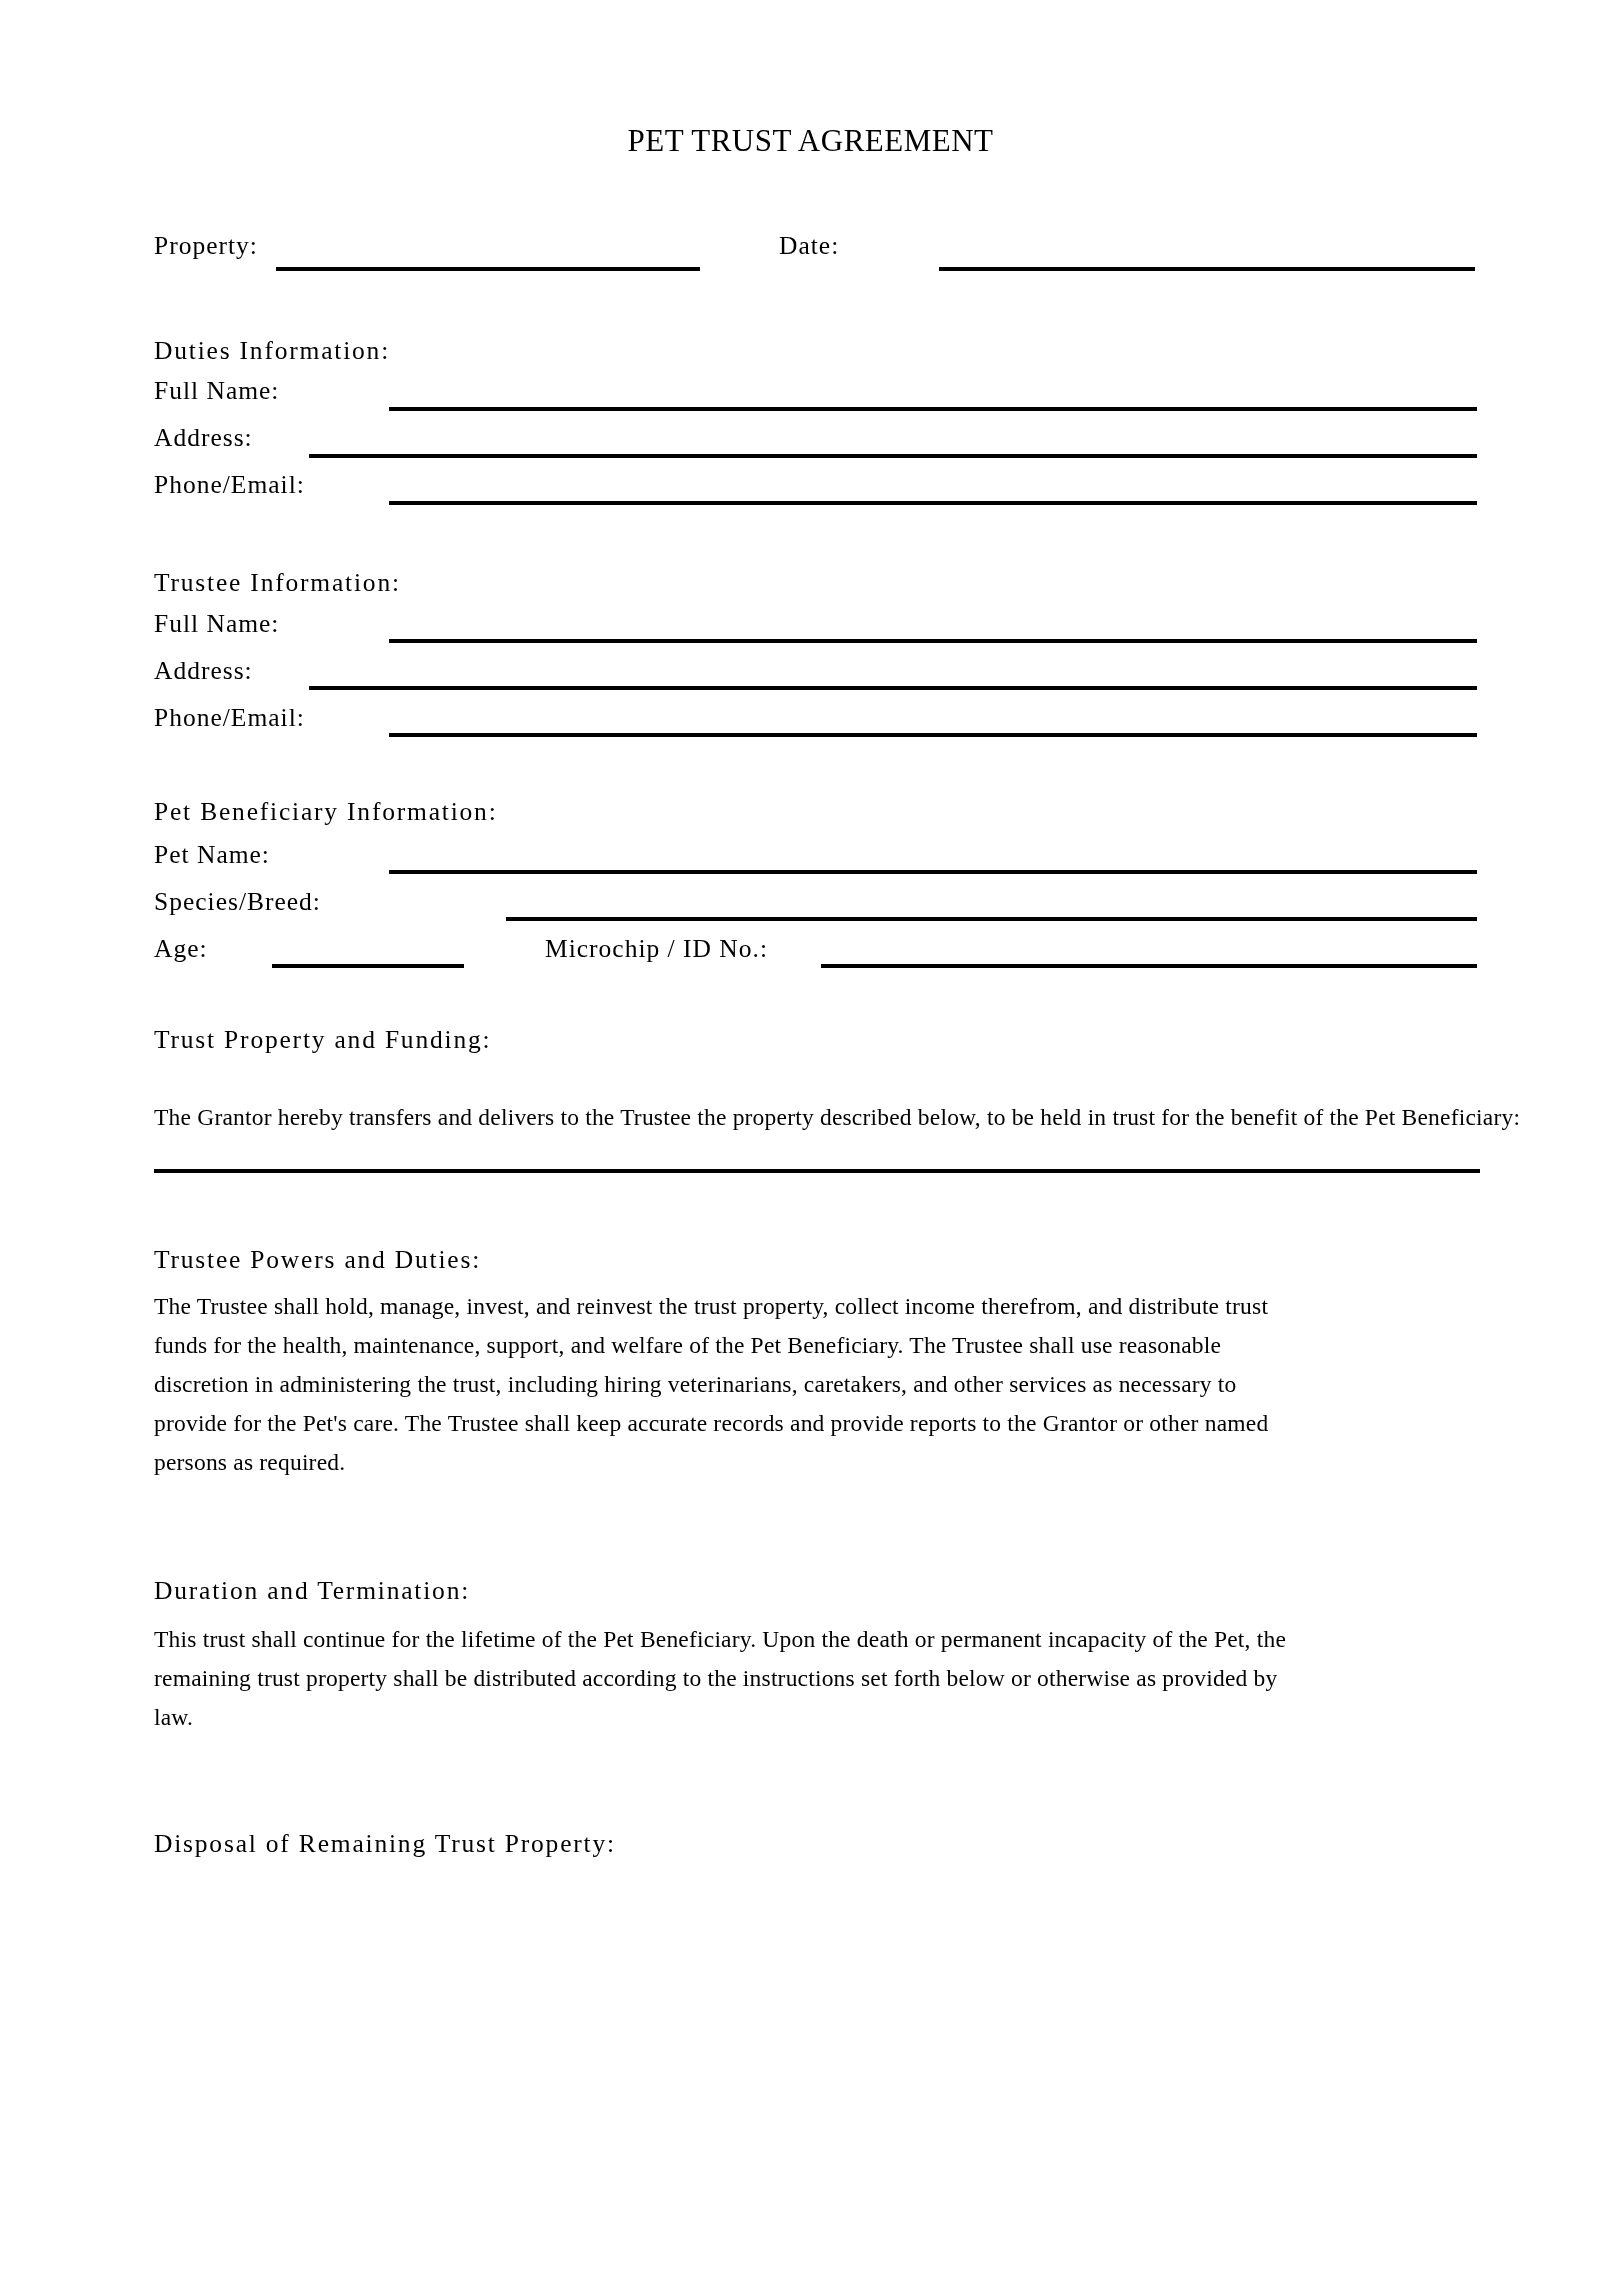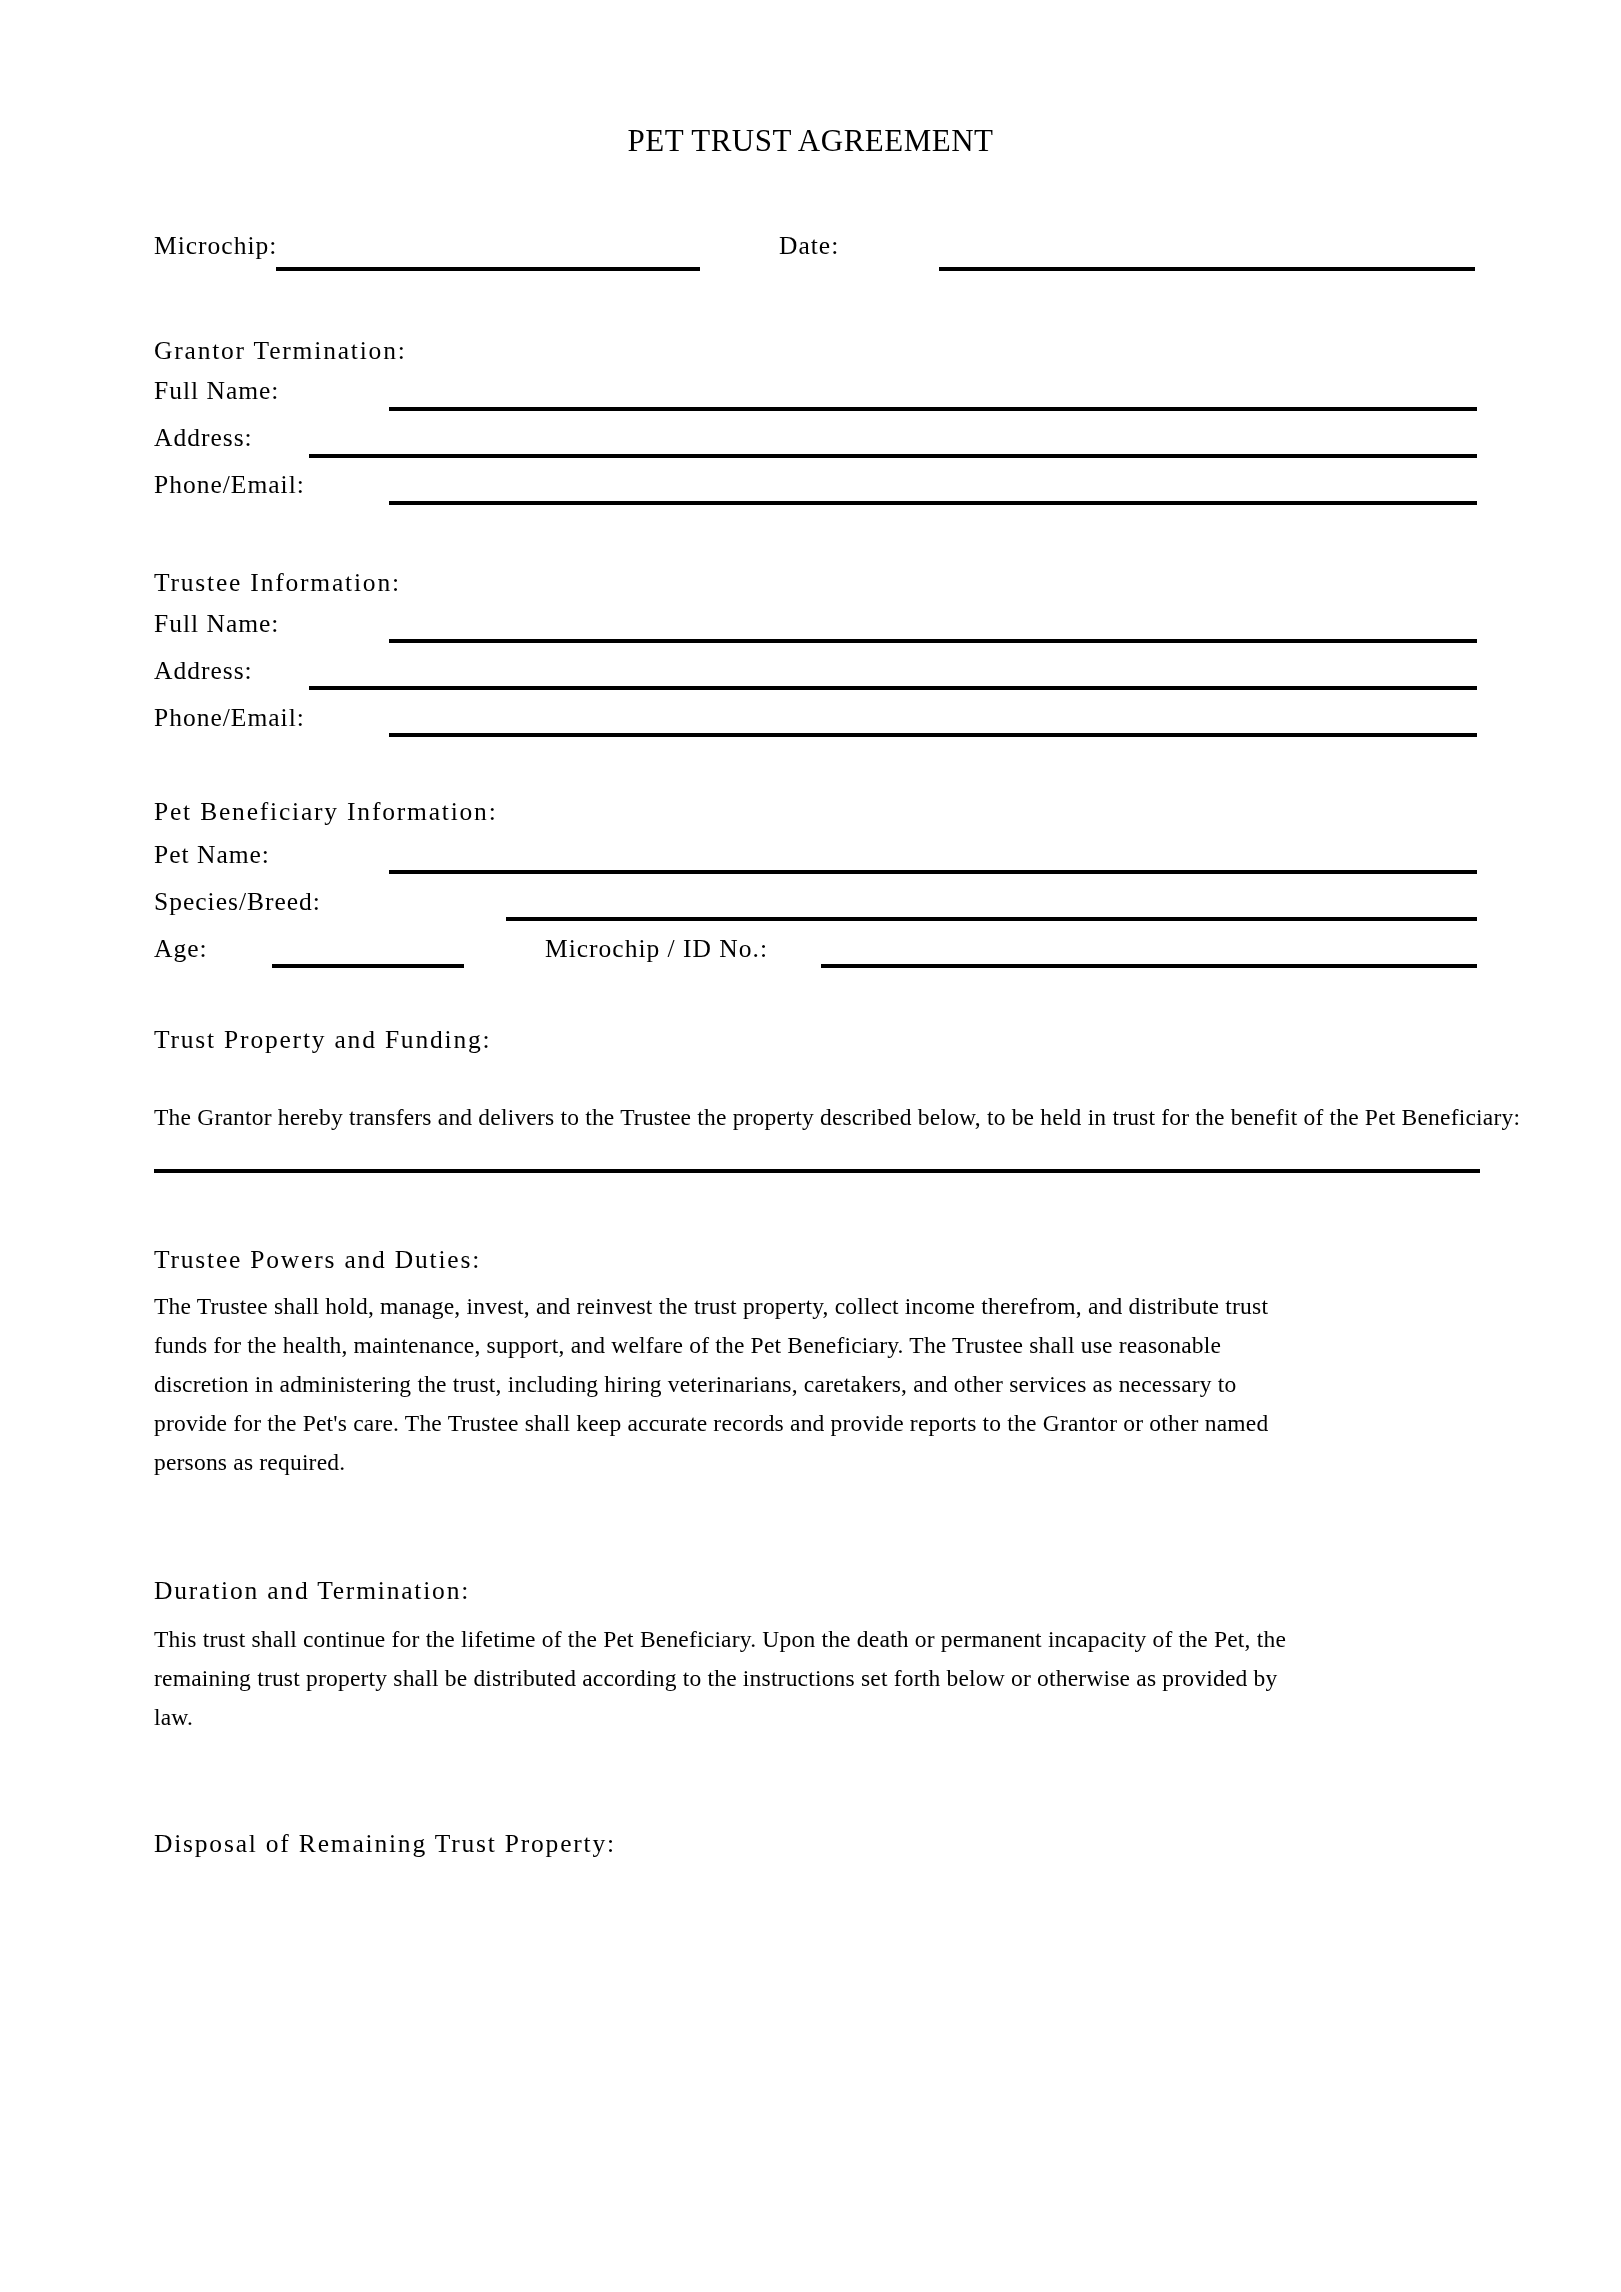--- a/index.html
+++ b/index.html
@@ -73,26 +73,26 @@
     vertical-align: baseline;
   }
 </style>
 </head>
 <body>
 
 <div class="page">
 
   <div class="title">PET TRUST AGREEMENT</div>
 
-  <span class="lbl" style="left:154px; top:231px;">Microchip:</span>
+  <span class="lbl" style="left:154px; top:231px;">Property:</span>
   <div class="fill" style="left:276px; top:267px; width:424px;"></div>
   <span class="lbl" style="left:779px; top:231px;">Date:</span>
   <div class="fill" style="left:939px; top:267px; width:536px;"></div>
 
-  <span class="heading" style="left:154px; top:336px;">Grantor Termination:</span>
+  <span class="heading" style="left:154px; top:336px;">Duties Information:</span>
   <span class="lbl" style="left:154px; top:376px;">Full Name:</span>
   <div class="fill" style="left:389px; top:407px; width:1088px;"></div>
   <span class="lbl" style="left:154px; top:423px;">Address:</span>
   <div class="fill" style="left:309px; top:454px; width:1168px;"></div>
   <span class="lbl" style="left:154px; top:470px;">Phone/Email:</span>
   <div class="fill" style="left:389px; top:501px; width:1088px;"></div>
 
   <span class="heading" style="left:154px; top:568px;">Trustee Information:</span>
   <span class="lbl" style="left:154px; top:609px;">Full Name:</span>
   <div class="fill" style="left:389px; top:639px; width:1088px;"></div>

